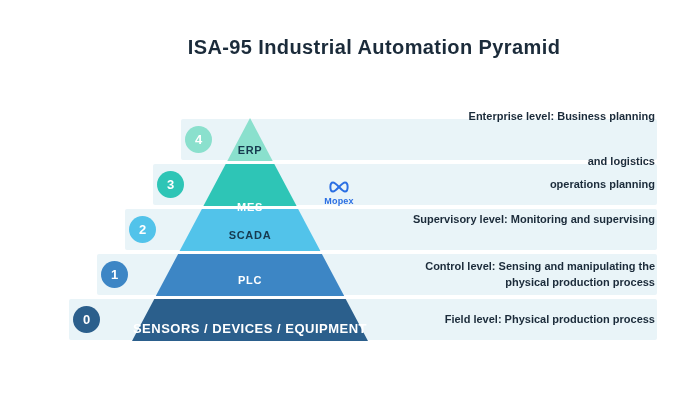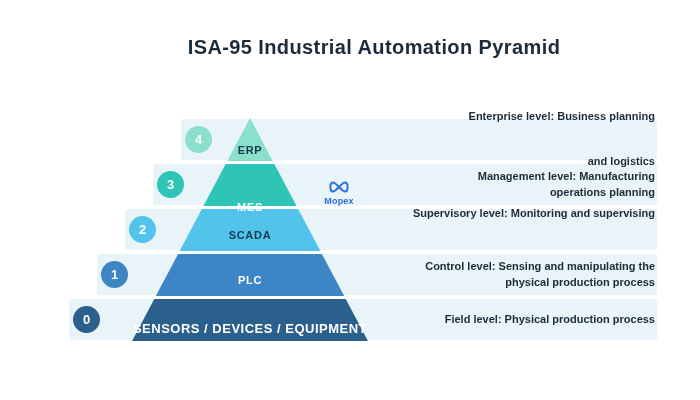--- a/index.html
+++ b/index.html
@@ -42,21 +42,21 @@
   .plabel.r1 { top:274px; }
   .plabel.r0 { top:321px; font-size:13px; letter-spacing:0.5px; }
 
   .desc {
     position:absolute; right:45px; width:300px; height:41px;
     display:flex; flex-direction:column; justify-content:center; align-items:flex-end;
     text-align:right; font-size:11px; font-weight:700; color:#1B2B3A; line-height:1.45;
   }
   .desc.r4 { top:119px;gap:29px; }
   .desc.r3 { top:164px; }
-  .desc.r2 { top:193px;text-align:center; }
+  .desc.r2 { top:199px;text-align:center; }
   .desc.r1 { top:254px; }
   .desc.r0 { top:299px; }
 
   .brand {
     position:absolute; left:316px; top:180px; width:46px;
     display:flex; flex-direction:column; align-items:center;
   }
   .brand-text { font-size:9px; font-weight:700; margin-top:2px; letter-spacing:0.2px; }
 </style>
 </head>
@@ -100,21 +100,20 @@
   <div class="plabel r3" style="color: rgb(255, 255, 255); margin-top: 17px;">MES</div>
   <div class="plabel r2" style="color: rgb(22, 58, 79);">SCADA</div>
   <div class="plabel r1" style="color: rgb(255, 255, 255);">PLC</div>
   <div class="plabel r0" style="color: rgb(255, 255, 255);">SENSORS / DEVICES / EQUIPMENT</div>
 
   <div class="desc r4">
     <span>Enterprise level: Business planning</span>
     <span>and logistics</span>
   </div>
   <div class="desc r3">
-    <span>Management level: Manufacturing</span>
     <span>operations planning</span>
   </div>
   <div class="desc r2">
     <span>Supervisory level: Monitoring and supervising</span>
   </div>
   <div class="desc r1">
     <span>Control level: Sensing and manipulating the</span>
     <span>physical production process</span>
   </div>
   <div class="desc r0">

